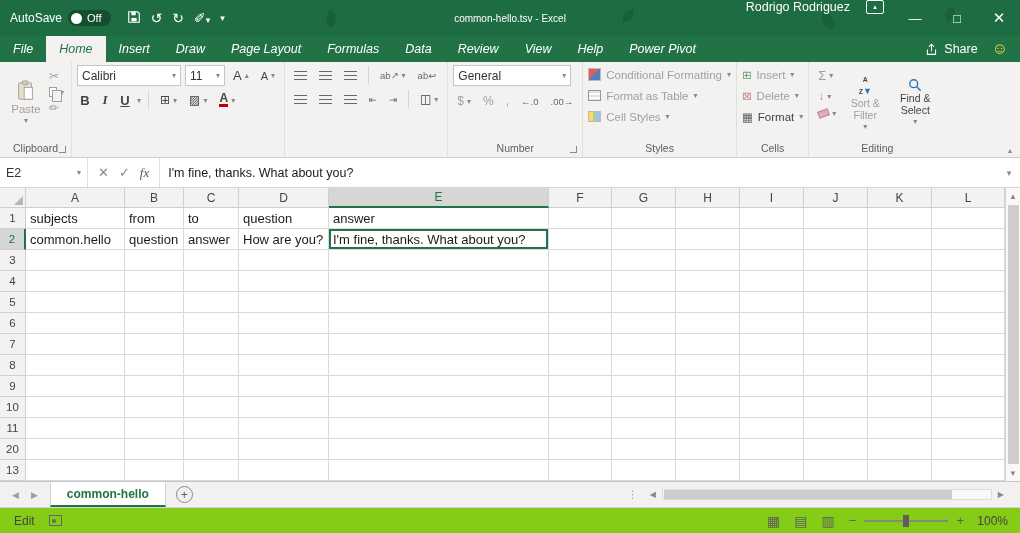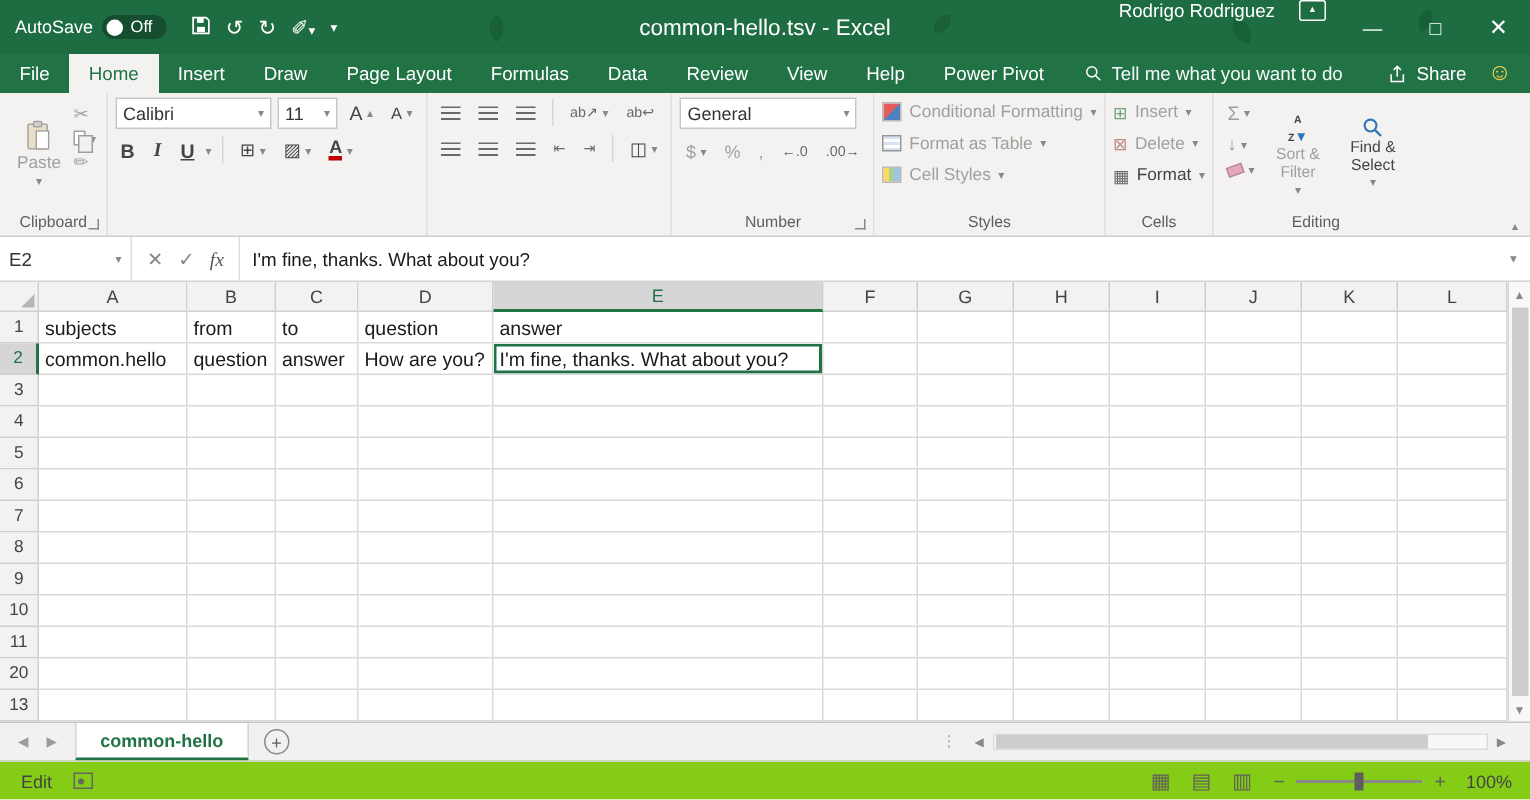--- a/index.html
+++ b/index.html
@@ -10,30 +10,30 @@
   
   .titlebar{height:36px;background:#1E6C41;position:relative;display:flex;align-items:center;color:#fff;flex:0 0 auto;}
   .leaf{position:absolute;opacity:.35;pointer-events:none;}
   .tb-left{display:flex;align-items:center;gap:8px;padding-left:10px;z-index:2;}
   .autosave{display:flex;align-items:center;gap:6px;font-size:12px;}
   .as-pill{display:flex;align-items:center;gap:5px;background:rgba(0,0,0,.28);border-radius:9px;padding:2px 9px 2px 3px;font-size:11px;}
   .as-knob{width:11px;height:11px;border-radius:50%;background:#fff;}
   .qat{display:flex;align-items:center;gap:10px;margin-left:8px;font-size:14px;}
   .qat .g{cursor:default;}
   .qat .small{font-size:9px;}
-  .tb-title{position:absolute;left:50%;transform:translateX(-50%);font-size:15px;white-space:nowrap;z-index:2;}
+  .tb-title{position:absolute;left:50%;transform:translateX(-50%);font-size:10px;white-space:nowrap;z-index:2;}
   .tb-right{margin-left:auto;display:flex;align-items:flex-start;z-index:2;height:100%;}
   .tb-user{font-size:12.5px;margin-right:16px;}
   .rdo{width:18px;height:14px;border:1px solid #fff;border-radius:2px;display:flex;align-items:flex-start;justify-content:center;font-size:7px;line-height:12px;margin-right:10px;}
   .winbtn{width:42px;height:36px;display:flex;align-items:center;justify-content:center;font-size:13px;}
   .winbtn.close{font-size:15px;}
 
   
   .tabrow{height:26px;background:#217346;display:flex;align-items:stretch;color:#fff;flex:0 0 auto;}
-  .rtab{padding:0 13px;display:flex;align-items:center;font-size:12.5px;white-space:nowrap;cursor:default;}
+  .rtab{padding:0 13px;display:flex;align-items:center;font-size:12.5px;white-space:nowrap;cursor:default;font-style:italic;}
   .rtab.active{background:#f3f2f1;color:#217346;}
   .tellme{display:flex;align-items:center;gap:6px;padding:0 14px;font-size:12.5px;opacity:.95;white-space:nowrap;}
   .tr-spacer{flex:1;}
   .share{display:flex;align-items:center;gap:6px;padding:0 12px;font-size:12.5px;}
   .smiley{color:#FFD84D;font-size:16px;padding:0 12px 0 2px;display:flex;align-items:center;}
 
   
   .ribbon{height:96px;background:#f3f2f1;display:flex;border-bottom:1px solid #d0cecd;position:relative;flex:0 0 auto;}
   .rgroup{border-right:1px solid #e1dfdd;display:flex;flex-direction:column;padding:3px 5px 0 5px;position:relative;}
   .rg-body{flex:1;display:flex;}
@@ -191,27 +191,20 @@
         <div class="rtab">Insert</div>
         <div class="rtab">Draw</div>
         <div class="rtab">Page Layout</div>
         <div class="rtab">Formulas</div>
         <div class="rtab">Data</div>
         <div class="rtab">Review</div>
         <div class="rtab">View</div>
         <div class="rtab">Help</div>
         <div class="rtab">Power Pivot</div>
       </div>
-    <div class="tellme">
-      <svg width="12" height="12" viewBox="0 0 16 16">
-          <circle cx="6.5" cy="6.5" r="4.5" fill="none" stroke="#fff" stroke-width="1.4"></circle>
-          <line x1="10" y1="10" x2="14" y2="14" stroke="#fff" stroke-width="1.4"></line>
-        </svg>
-      <span>Tell me what you want to do</span>
-    </div>
     <div class="tr-spacer"></div>
     <div class="share">
       <svg width="13" height="13" viewBox="0 0 16 16">
           <path d="M3 8 v6 h10 v-6" fill="none" stroke="#fff" stroke-width="1.3"></path>
           <path d="M8 10 V2 M5 4.5 L8 1.5 L11 4.5" fill="none" stroke="#fff" stroke-width="1.3"></path>
         </svg>
       <span>Share</span>
     </div>
     <span class="smiley">☺</span>
   </div>

